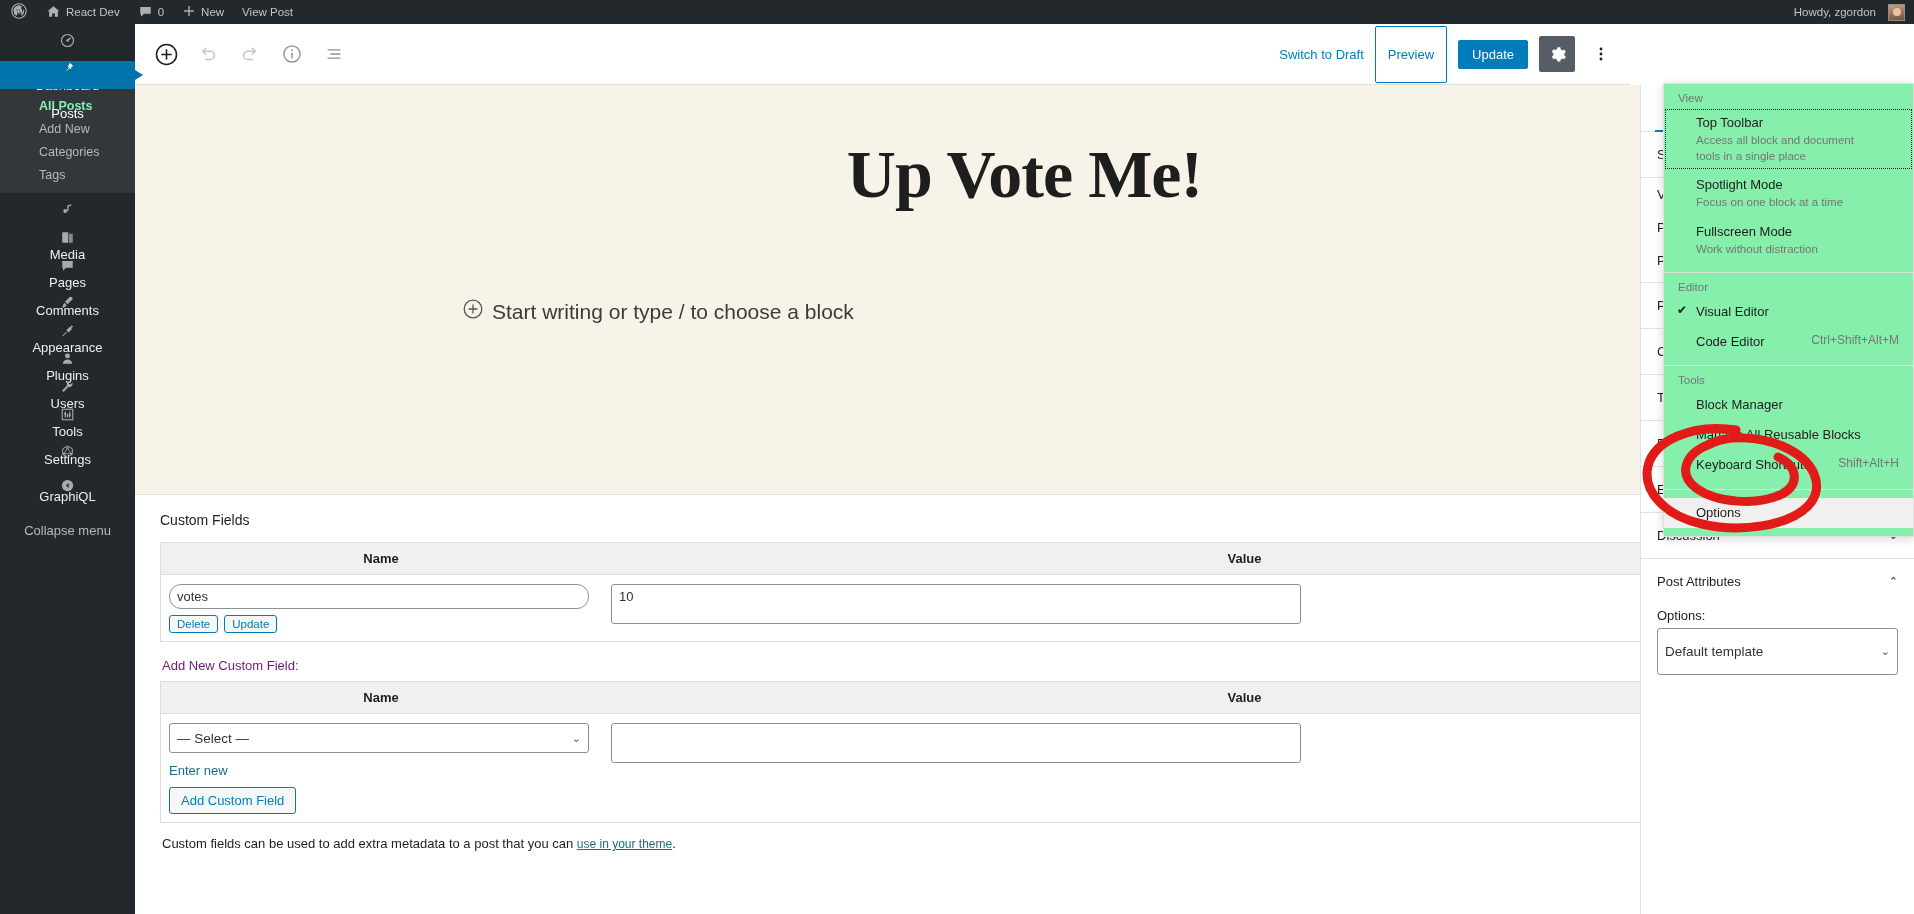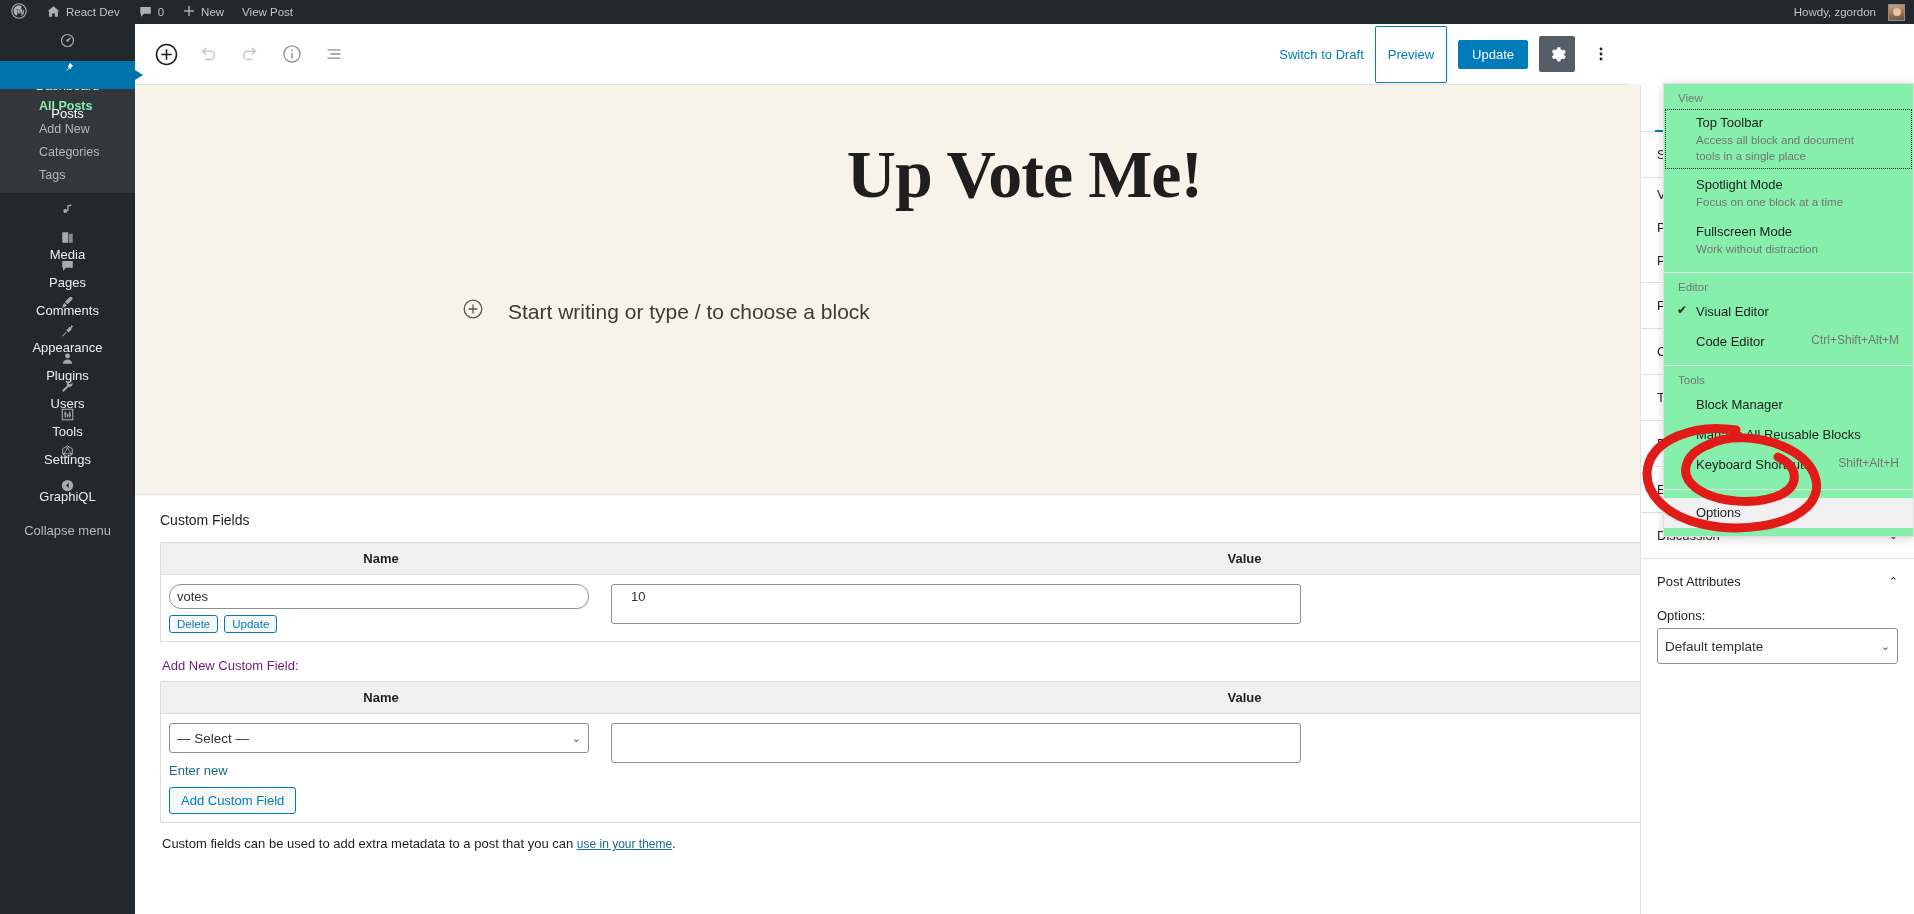--- a/index.html
+++ b/index.html
@@ -123,21 +123,21 @@
     display: flex; flex-direction: column;
     align-items: center; padding-top: 50px;
   }
   .post-title {
     font-family: "Liberation Serif", serif;
     font-weight: bold; font-size: 68px; color: #1e1e1e;
     letter-spacing: -1px;
   }
   .para-row {
     margin-top: 84px; display: flex; align-items: center;
-    gap: 24px; width: 100%; padding-left: 327px;
+    gap: 8px; width: 100%; padding-left: 327px;
   }
   .para-plus { color: #555; font-size: 22px; }
   .para-ph { font-size: 21px; color: #3b3b3b; }
 
   
   #cf-panel {
     background: #fff; padding: 17px 25px 0 25px;
     border-top: 1px solid #e0e0e0;
   }
   .cf-head {
@@ -159,21 +159,21 @@
   .cf-body { display: flex; padding: 9px 8px 8px 8px; }
   .cf-col1 { width: 432px; }
   .cf-col2 { flex: 1; padding-left: 10px; }
   .inp-txt {
     width: 420px; height: 25px; padding: 0 7px;
     border: 1px solid #8c8f94; border-radius: 12px;
     font-size: 13px; color: #2c3338;
     font-family: "Liberation Sans", sans-serif; background: #fff;
   }
   .inp-area {
-    width: 690px; height: 40px; padding: 4px 19px;
+    width: 690px; height: 40px; padding: 4px 7px;
     border: 1px solid #8c8f94; border-radius: 3px;
     font-size: 13px; color: #2c3338; resize: none;
     font-family: "Liberation Sans", sans-serif; background: #fff;
   }
   .sm-row { display: flex; gap: 6px; margin-top: 6px; }
   .btn-sm {
     border: 1px solid #007cba; color: #007cba; background: #f6f7f7;
     border-radius: 3px; font-size: 11.5px; padding: 2px 7px;
     font-family: "Liberation Sans", sans-serif;
   }
@@ -627,21 +627,21 @@
     <span class="ttl">Discussion</span>
     <span class="caret">⌄</span>
   </div>
 
   <div class="sb-panel" style="border-bottom:none">
     <span class="ttl">Post Attributes</span>
     <span class="caret">⌃</span>
   </div>
   <div class="pa-body">
     <div class="pa-lbl">Options:</div>
-    <div class="sel-box" style="width:100%;height:36px">
+    <div class="sel-box" style="width:100%;height:47px">
       <span>Default template</span>
       <span class="caret">⌄</span>
     </div>
   </div>
 </div>
 
 <div id="more-menu">
 
   <div class="mm-group">
     <div class="mm-label">View</div>

